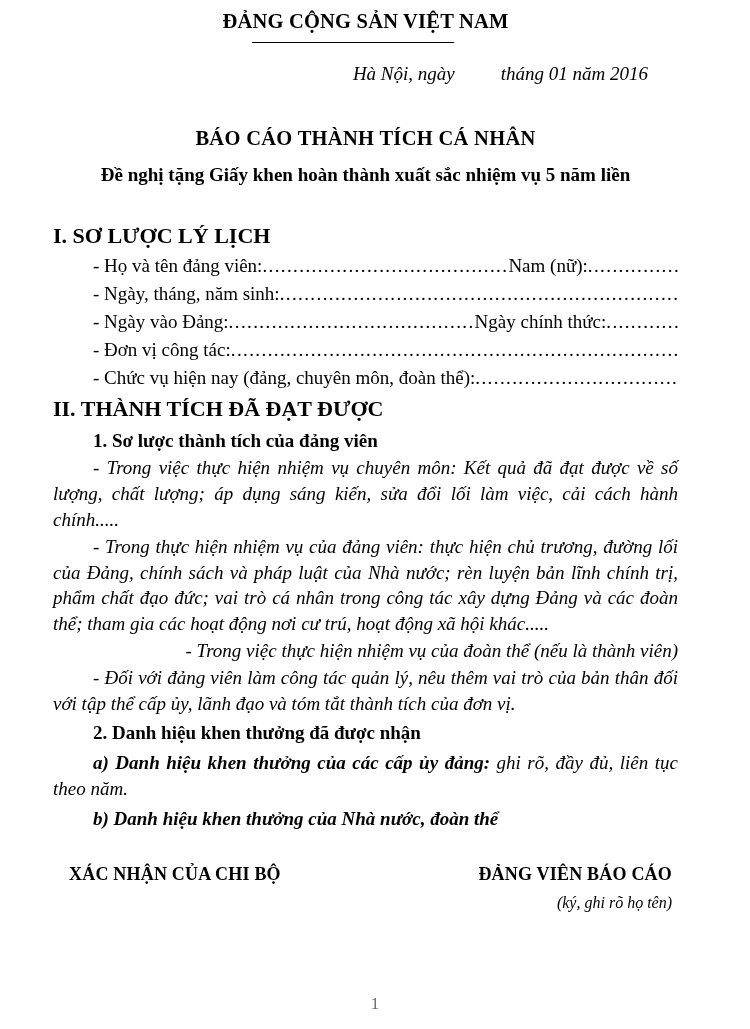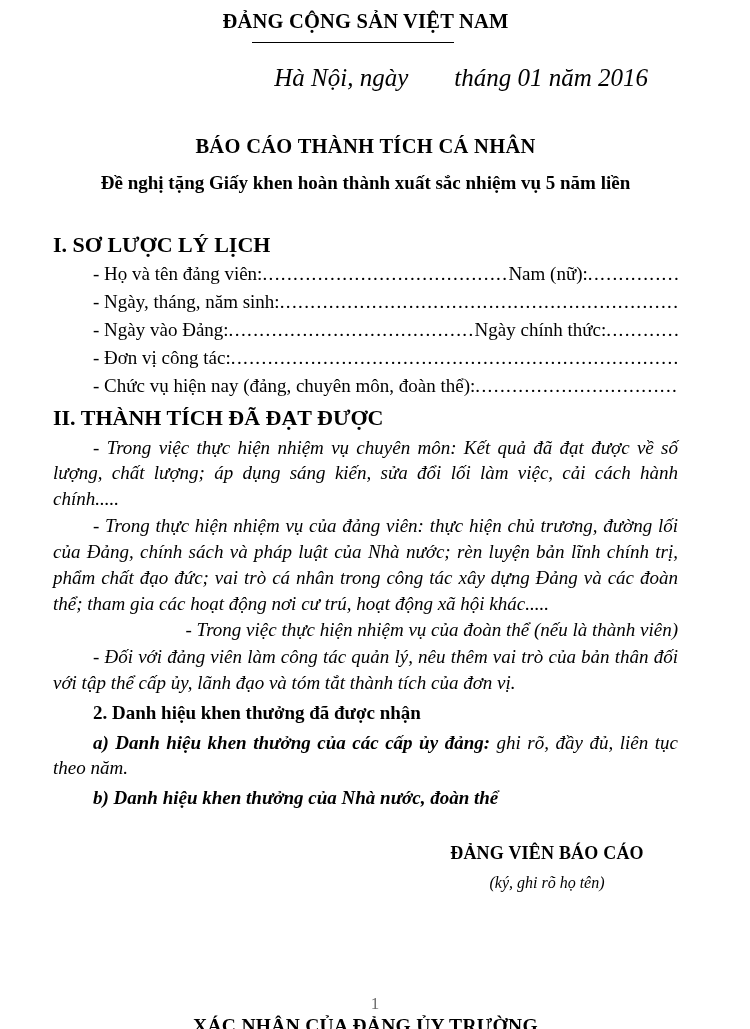--- a/index.html
+++ b/index.html
@@ -41,21 +41,21 @@
   .doc-heading .ul {
     border-bottom: 1.6px solid #000;
     padding-bottom: 10px;
   }
 
   
   .dateline {
     margin-top: 25px;
     text-align: right;
     font-style: italic;
-    font-size: 25px;
+    font-size: 19px;
     padding-right: 30px;
   }
   .dateline .gap {
     display: inline-block;
     width: 46px;
   }
 
   
   .title-block {
     margin-top: 38px;
@@ -133,21 +133,21 @@
     left: 16px;
     top: 0;
     font-weight: bold;
     font-size: 18px;
     letter-spacing: 0.2px;
   }
   .sign-right {
     position: absolute;
     right: 6px;
     top: 0;
-    text-align: center;
+    text-align: right;
     width: 250px;
   }
   .sign-right .name {
     font-weight: bold;
     font-size: 18px;
     letter-spacing: 0.2px;
   }
   .sign-right .hint {
     font-style: italic;
     font-size: 16px;
@@ -196,33 +196,35 @@
 
     <div class="field-line"><span>- Ngày vào Đảng:</span><span class="dots">........................................</span><span>Ngày chính thức:</span><span class="dots">....................</span>
     </div>
 
     <div class="field-line"><span>- Đơn vị công tác:</span><span class="dots">......................................................................................................</span></div>
 
     <div class="field-line"><span>- Chức vụ hiện nay (đảng, chuyên môn, đoàn thể):</span><span class="dots">......................................</span></div>
 
     <div class="section-heading tight">II. THÀNH TÍCH ĐÃ ĐẠT ĐƯỢC</div>
 
+    <div class="num-heading">1. Sơ lược thành tích của đảng viên</div>
 
     <div class="para">- Trong việc thực hiện nhiệm vụ chuyên môn: Kết quả đã đạt được về số lượng, chất lượng; áp dụng sáng kiến, sửa đổi lối làm việc, cải cách hành chính.....</div>
     <div class="para">- Trong thực hiện nhiệm vụ của đảng viên: thực hiện chủ trương, đường lối của Đảng, chính sách và pháp luật của Nhà nước; rèn luyện bản lĩnh chính trị, phẩm chất đạo đức; vai trò cá nhân trong công tác xây dựng Đảng và các đoàn thể; tham gia các hoạt động nơi cư trú, hoạt động xã hội khác.....</div>
     <div class="para nojust">- Trong việc thực hiện nhiệm vụ của đoàn thể (nếu là thành viên)</div>
     <div class="para">- Đối với đảng viên làm công tác quản lý, nêu thêm vai trò của bản thân đối với tập thể cấp ủy, lãnh đạo và tóm tắt thành tích của đơn vị.</div>
 
     <div class="num-heading">2. Danh hiệu khen thưởng đã được nhận</div>
 
     <div class="lettered"><b>a) Danh hiệu khen thưởng của các cấp ủy đảng:</b><span> ghi rõ, đầy đủ, liên tục theo năm.</span></div>
 
     <div class="lettered"><b>b) Danh hiệu khen thưởng của Nhà nước, đoàn thể</b></div>
 
     <div class="sign-row">
+      <div class="sign-left">XÁC NHẬN CỦA CHI BỘ</div>
       <div class="sign-right">
         <div class="name">ĐẢNG VIÊN BÁO CÁO</div>
         <div class="hint">(ký, ghi rõ họ tên)</div>
       </div>
     </div>
 
     <div class="final-confirm">XÁC NHẬN CỦA ĐẢNG ỦY TRƯỜNG</div>
 
   </div>
 

